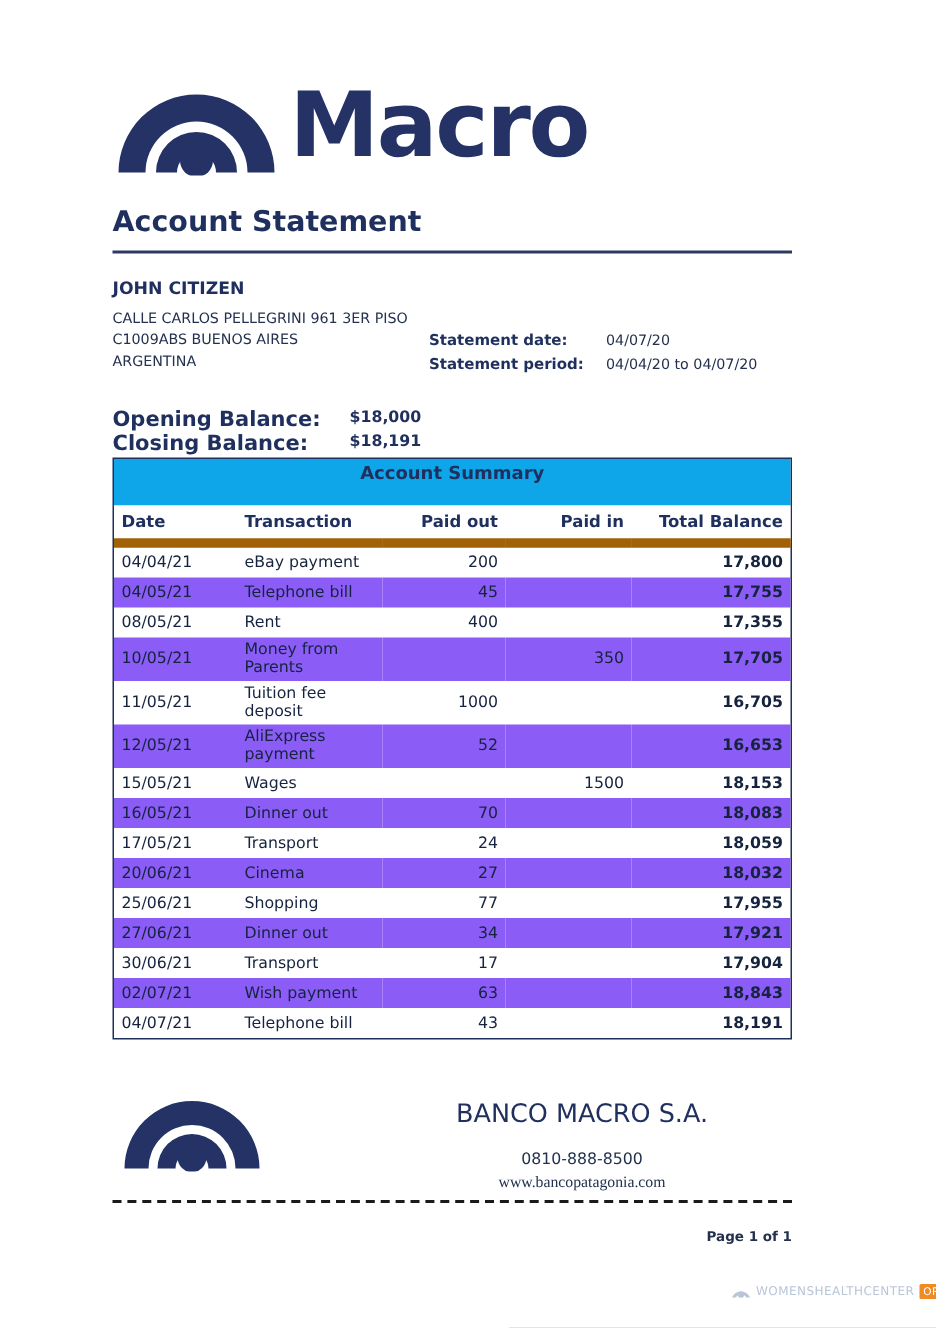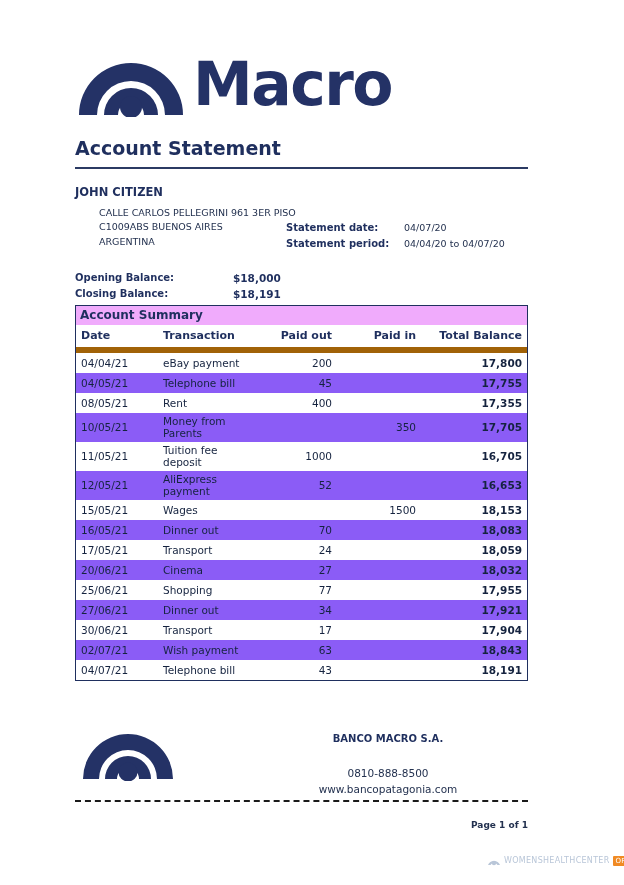--- a/index.html
+++ b/index.html
@@ -78,21 +78,20 @@
     top: 185px;
     font-size: 11.5px;
     font-weight: bold;
     color: #1f2f5e;
   }
   .cust-line {
     position: absolute;
     left: 75px;
     font-size: 9.5px;
     color: #23314f;
-    margin-left: 24px;
   }
   .cust-line.l1 { top: 207px; }
   .cust-line.l2 { top: 221px; }
   .cust-line.l3 { top: 236px; }
 
   .meta-label {
     position: absolute;
     left: 286px;
     font-size: 10px;
     font-weight: bold;
@@ -104,21 +103,21 @@
     font-size: 9.5px;
     color: #23314f;
   }
   .meta-r1 { top: 222px; }
   .meta-r2 { top: 238px; }
 
   
   .bal-label {
     position: absolute;
     left: 75px;
-    font-size: 10px;
+    font-size: 14px;
     font-weight: bold;
     color: #1f2f5e;
   }
   .bal-value {
     position: absolute;
     left: 233px;
     font-size: 10.5px;
     font-weight: bold;
     color: #1f2f5e;
   }
@@ -131,25 +130,26 @@
     left: 75px;
     top: 305px;
     width: 453px;
     border: 1px solid #1f2f5e;
     box-sizing: border-box;
   }
   .summary-title {
     font-size: 12px;
     font-weight: bold;
     color: #1f2f5e;
-    background: #f0abfc;
+    background: #0ea5e9;
     padding: 2px 4px 3px 4px;
     box-sizing: border-box;
-    height: 19px;
+    height: 31px;
     line-height: 15px;
+    text-align: center;
   }
   table.txn {
     width: 100%;
     border-collapse: collapse;
     font-size: 10.5px;
     color: #15233f;
   }
   table.txn th {
     font-weight: bold;
     font-size: 11px;
@@ -182,38 +182,39 @@
     height: 54px;
   }
   .footer-text {
     position: absolute;
     left: 248px;
     width: 280px;
     text-align: center;
   }
   .f-bank {
     top: 733px;
-    font-size: 10px;
-    font-weight: bold;
+    font-size: 17px;
+    font-weight: normal;
     color: #1f2f5e;
   }
   .f-city {
     top: 751px;
     font-size: 10.5px;
     color: #23314f;
   }
   .f-phone {
     top: 767px;
     font-size: 10.5px;
     color: #23314f;
   }
   .f-web {
     top: 783px;
     font-size: 10.5px;
     color: #23314f;
+    font-family: Liberation Serif, serif;
   }
   .dashed {
     position: absolute;
     left: 75px;
     top: 800px;
     width: 453px;
     border-top: 2px dashed #1a1a1a;
   }
   .page-num {
     position: absolute;

